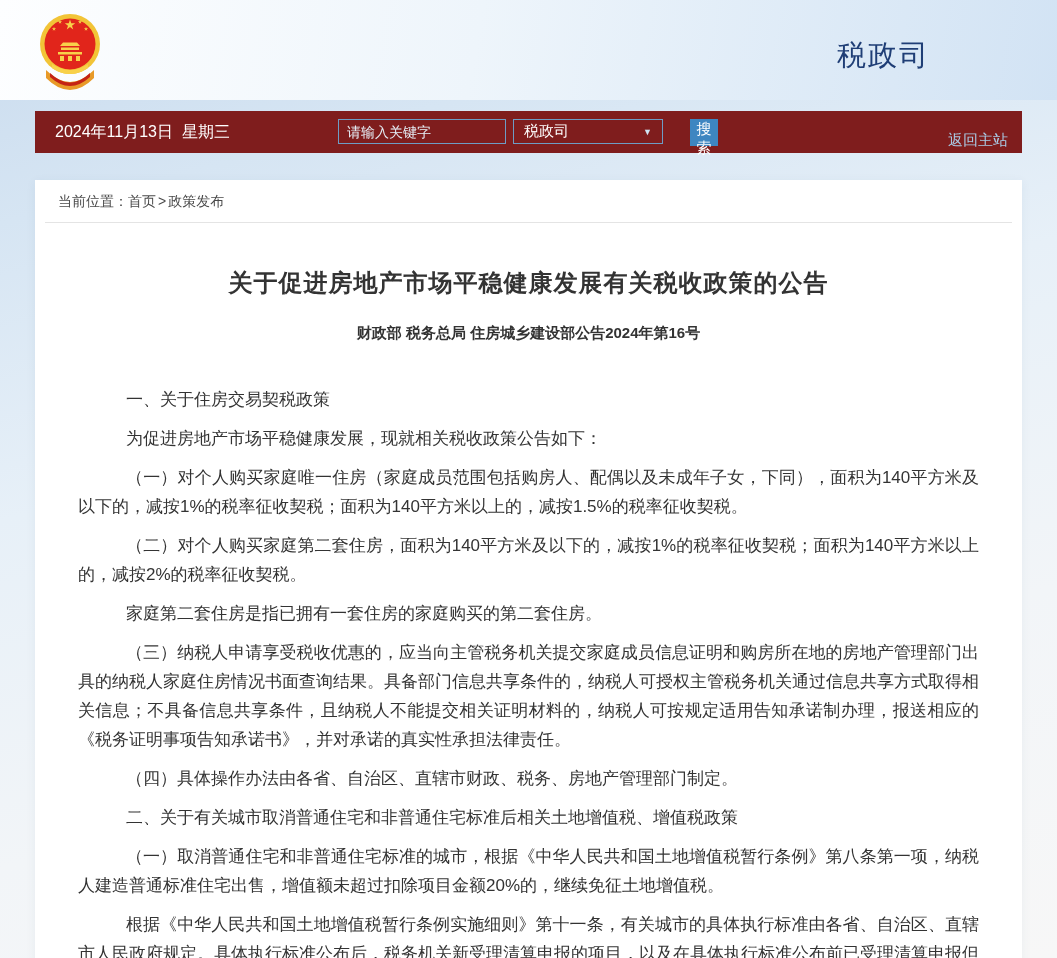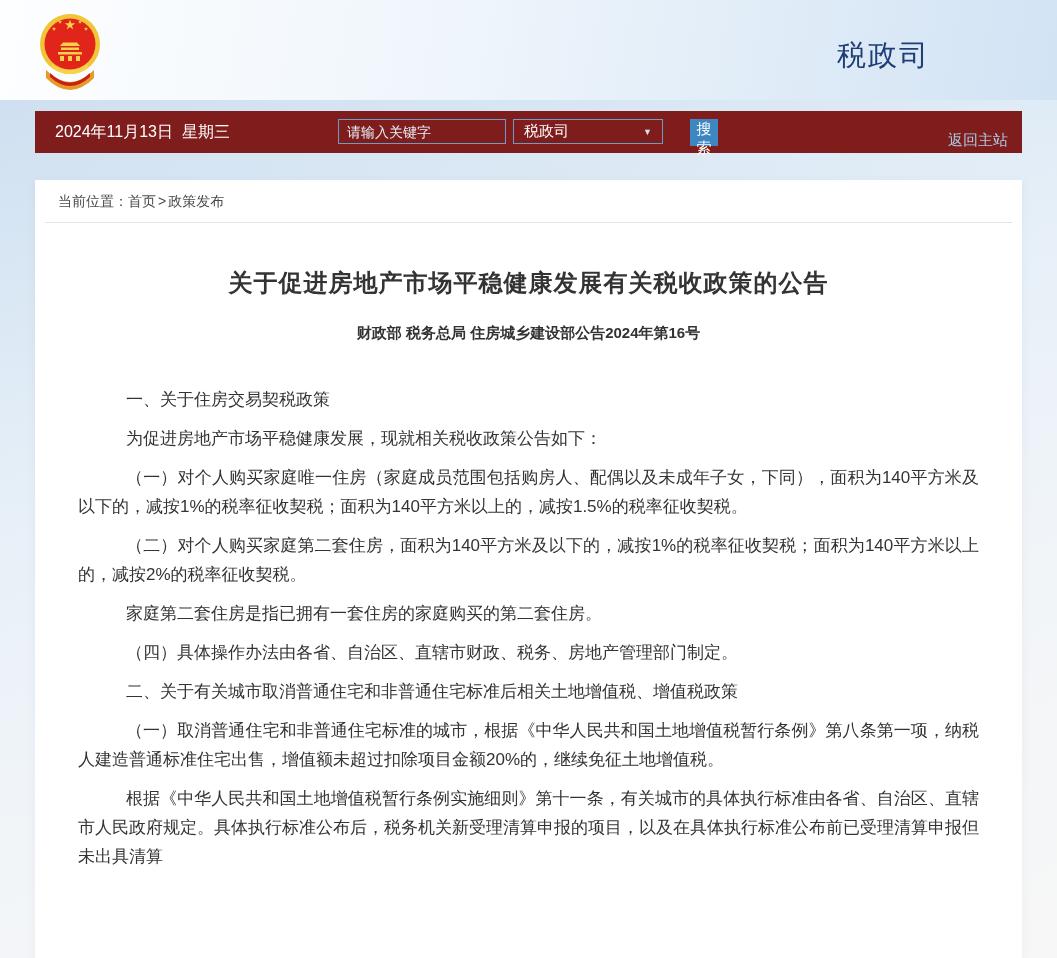--- a/index.html
+++ b/index.html
@@ -116,19 +116,20 @@
   </div>
   <article class="article">
     <h1 class="article-title">关于促进房地产市场平稳健康发展有关税收政策的公告</h1>
     <div class="article-subtitle">财政部 税务总局 住房城乡建设部公告2024年第16号</div>
     <div class="article-body">
         <p>一、关于住房交易契税政策</p>
         <p>为促进房地产市场平稳健康发展，现就相关税收政策公告如下：</p>
         <p>（一）对个人购买家庭唯一住房（家庭成员范围包括购房人、配偶以及未成年子女，下同），面积为140平方米及以下的，减按1%的税率征收契税；面积为140平方米以上的，减按1.5%的税率征收契税。</p>
         <p>（二）对个人购买家庭第二套住房，面积为140平方米及以下的，减按1%的税率征收契税；面积为140平方米以上的，减按2%的税率征收契税。</p>
         <p>家庭第二套住房是指已拥有一套住房的家庭购买的第二套住房。</p>
+        <p>（三）纳税人申请享受税收优惠的，应当向主管税务机关提交家庭成员信息证明和购房所在地的房地产管理部门出具的纳税人家庭住房情况书面查询结果。具备部门信息共享条件的，纳税人可授权主管税务机关通过信息共享方式取得相关信息；不具备信息共享条件，且纳税人不能提交相关证明材料的，纳税人可按规定适用告知承诺制办理，报送相应的《税务证明事项告知承诺书》，并对承诺的真实性承担法律责任。</p>
         <p>（四）具体操作办法由各省、自治区、直辖市财政、税务、房地产管理部门制定。</p>
         <p>二、关于有关城市取消普通住宅和非普通住宅标准后相关土地增值税、增值税政策</p>
         <p>（一）取消普通住宅和非普通住宅标准的城市，根据《中华人民共和国土地增值税暂行条例》第八条第一项，纳税人建造普通标准住宅出售，增值额未超过扣除项目金额20%的，继续免征土地增值税。</p>
         <p>根据《中华人民共和国土地增值税暂行条例实施细则》第十一条，有关城市的具体执行标准由各省、自治区、直辖市人民政府规定。具体执行标准公布后，税务机关新受理清算申报的项目，以及在具体执行标准公布前已受理清算申报但未出具清算</p>
       </div>
   </article>
 </main>
 
 </body></html>

